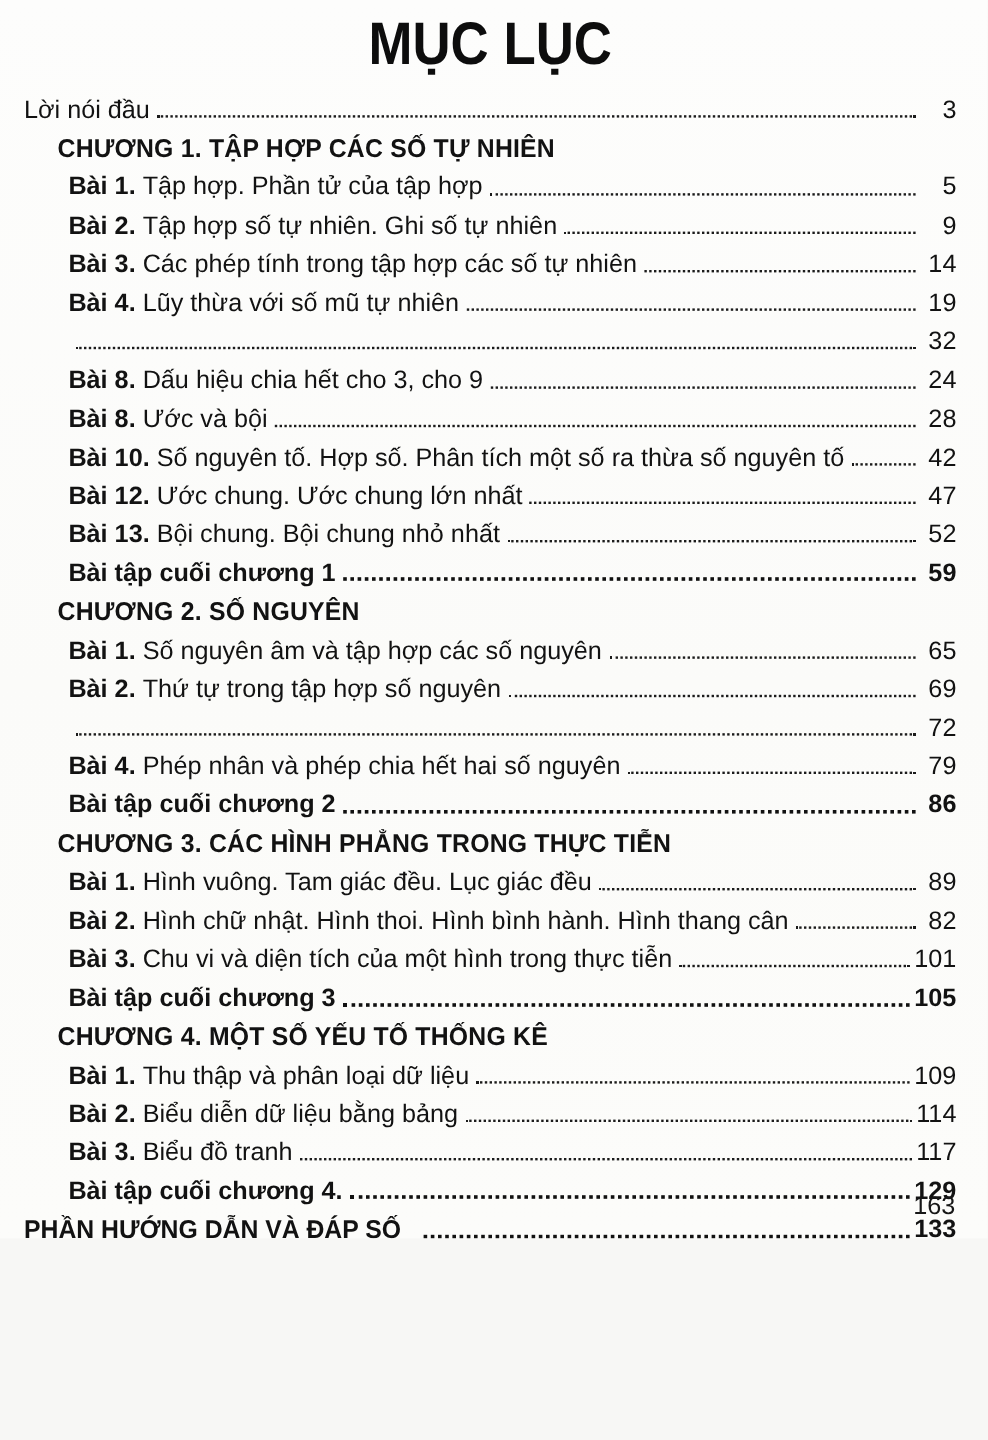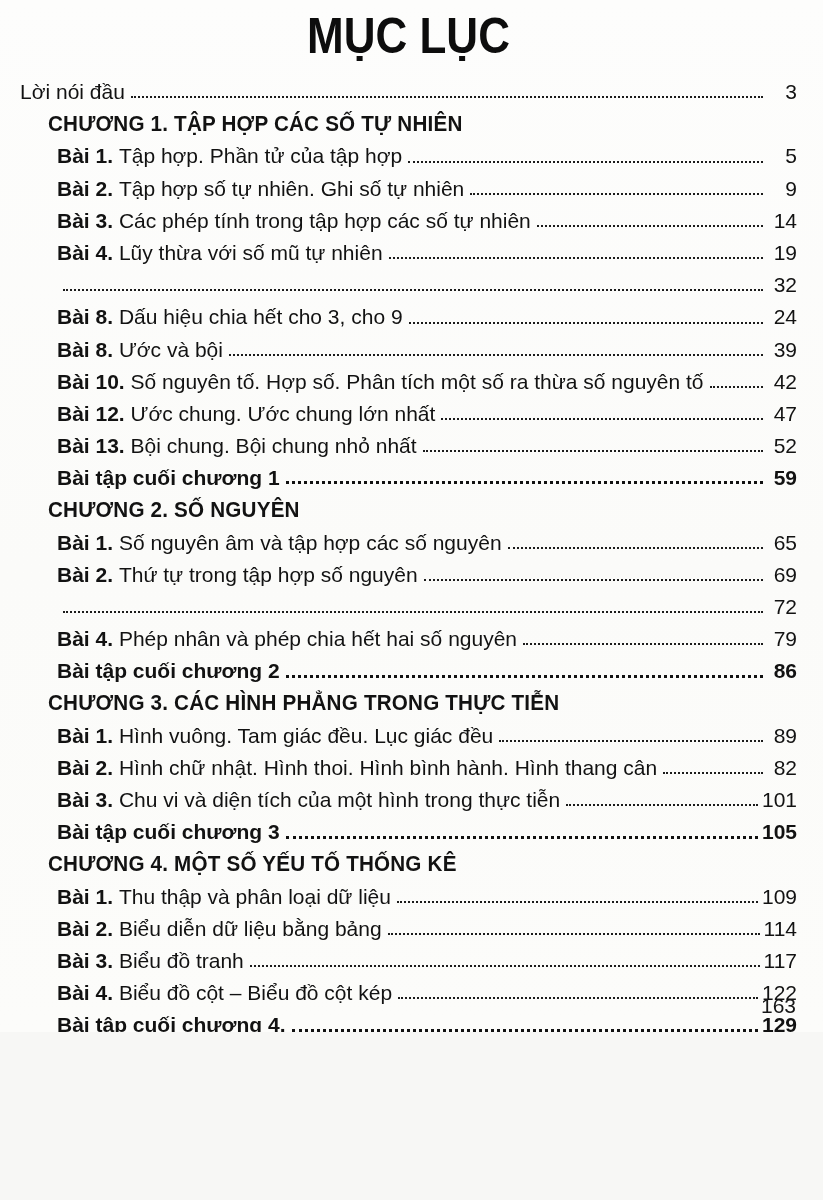--- a/index.html
+++ b/index.html
@@ -106,21 +106,21 @@
         <span class="pg">32</span>
       </div>
       <div class="row lesson">
         <span class="label"><b>Bài 8. </b>Dấu hiệu chia hết cho 3, cho 9</span>
         <span class="fill"></span>
         <span class="pg">24</span>
       </div>
       <div class="row lesson">
         <span class="label"><b>Bài 8. </b>Ước và bội</span>
         <span class="fill"></span>
-        <span class="pg">39</span>
+        <span class="pg">28</span>
       </div>
       <div class="row lesson">
         <span class="label"><b>Bài 10. </b>Số nguyên tố. Hợp số. Phân tích một số ra thừa số nguyên tố</span>
         <span class="fill"></span>
         <span class="pg">42</span>
       </div>
       <div class="row lesson">
         <span class="label"><b>Bài 12. </b>Ước chung. Ước chung lớn nhất</span>
         <span class="fill"></span>
         <span class="pg">47</span>
@@ -195,25 +195,20 @@
       </div>
       <div class="row lesson">
         <span class="label"><b>Bài 2. </b>Biểu diễn dữ liệu bằng bảng</span>
         <span class="fill"></span>
         <span class="pg">114</span>
       </div>
       <div class="row lesson">
         <span class="label"><b>Bài 3. </b>Biểu đồ tranh</span>
         <span class="fill"></span>
         <span class="pg">117</span>
-      </div>
-      <div class="row lesson">
-        <span class="label"><b>Bài 4. </b>Biểu đồ cột – Biểu đồ cột kép</span>
-        <span class="fill"></span>
-        <span class="pg">122</span>
       </div>
       <div class="row lesson-bold">
         <span class="label">Bài tập cuối chương 4.</span>
         <span class="fill"></span>
         <span class="pg">129</span>
       </div>
       <div class="row section-bold">
         <span class="label">PHẦN HƯỚNG DẪN VÀ ĐÁP SỐ</span>
         <span class="fill"></span>
         <span class="pg">133</span>

